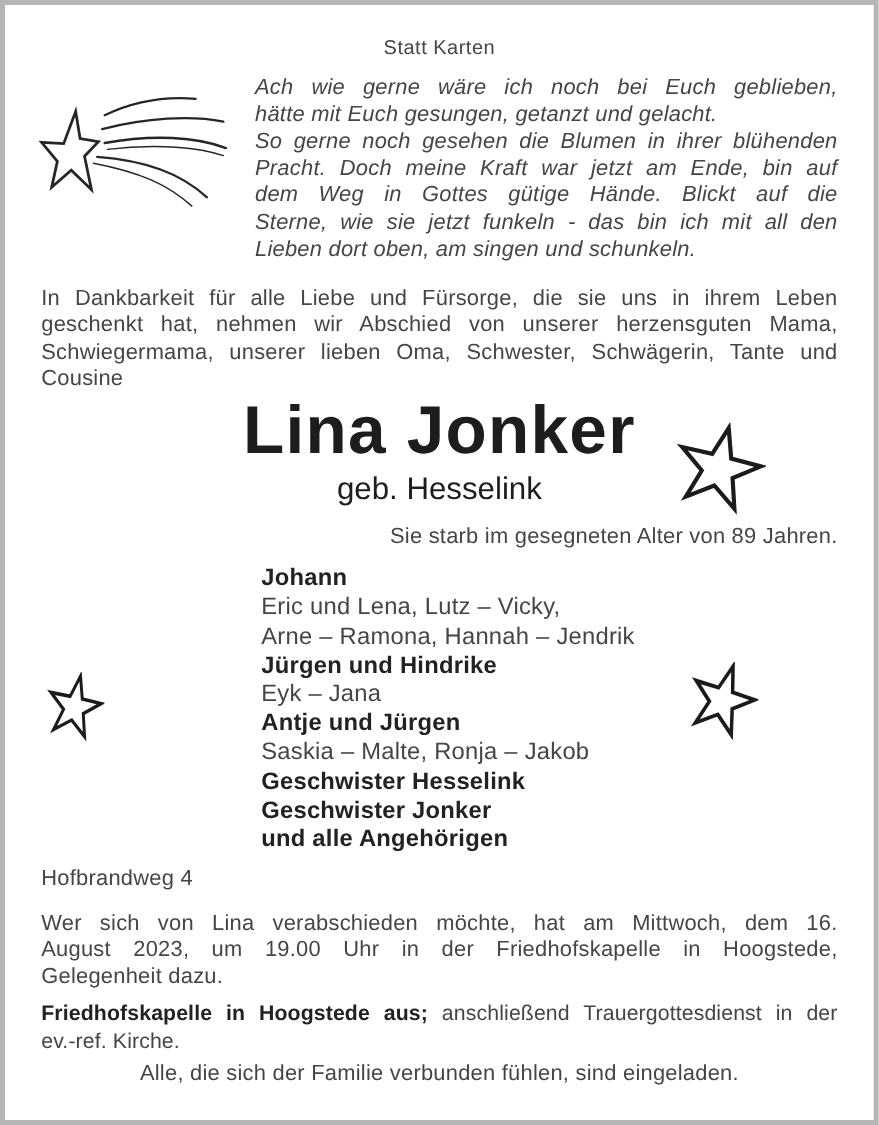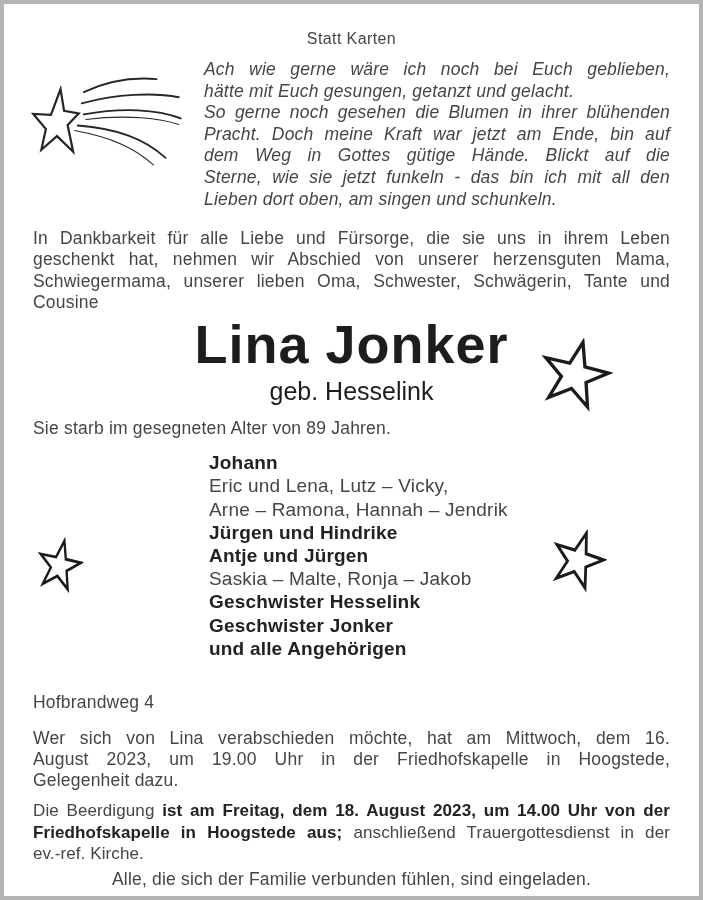--- a/index.html
+++ b/index.html
@@ -39,21 +39,21 @@
   .deceased-name{
     margin:0;font-weight:700;
     font-size:54px;line-height:58px;
     letter-spacing:1px;
     color:var(--heading,#1d1d1d);
   }
   .maiden{margin-top:4px;font-size:25px;line-height:28px;color:var(--heading,#1d1d1d);}
   .name-star{position:absolute;left:505px;top:22px;}
   .star-svg{transform:rotate(10deg);}
   
-  .age-line{margin-top:13px;font-size:17.5px;line-height:21px;letter-spacing:.2px;}
+  .age-line{margin-top:13px;font-size:17.5px;line-height:21px;letter-spacing:.2px;text-align:right;}
   
   .family-section{position:relative;margin-top:12px;height:233px;}
   .family-list{margin-left:176px;font-size:19px;line-height:23.2px;letter-spacing:.2px;}
   .family-line.bold{font-weight:bold;color:var(--bold_text,#222);}
   .left-star{position:absolute;left:3px;top:86px;}
   .left-star .star-svg{transform:rotate(8deg);}
   .right-star{position:absolute;left:517px;top:77px;}
   .right-star .star-svg{transform:rotate(14deg);}
   
   .address{margin-top:8px;font-size:17.5px;line-height:21.4px;letter-spacing:.2px;}
@@ -121,39 +121,39 @@
     <span class="right-star">
       <svg class="star-svg" width="56" height="63" viewBox="0 0 100 100" preserveAspectRatio="none" fill="none" stroke="#1b1b1b">
         <path d="M53.2 6.1 L61.6 38.2 L94.6 40.9 L66.7 58.7 L74.4 91 L48.7 70 L20.4 87.2 L32.5 56.4 L7.3 35.1 L40.5 36.7 Z" stroke-width="5"></path>
       </svg>
     </span>
     <div class="family-list">
       <div class="family-line bold">Johann</div>
       <div class="family-line">Eric und Lena, Lutz – Vicky,</div>
       <div class="family-line">Arne – Ramona, Hannah – Jendrik</div>
       <div class="family-line bold">Jürgen und Hindrike</div>
+      <div class="family-line">Eyk – Jana</div>
       <div class="family-line bold">Antje und Jürgen</div>
       <div class="family-line">Saskia – Malte, Ronja – Jakob</div>
       <div class="family-line bold">Geschwister Hesselink</div>
       <div class="family-line bold">Geschwister Jonker</div>
       <div class="family-line bold">und alle Angehörigen</div>
     </div>
   </div>
 
   <div class="address">
     <div class="line">Hofbrandweg 4</div>
   </div>
 
   <div class="farewell">
     <div class="line j">Wer sich von Lina verabschieden möchte, hat am Mittwoch, dem 16.</div>
     <div class="line j">August 2023, um 19.00 Uhr in der Friedhofskapelle in Hoogstede,</div>
     <div class="line">Gelegenheit dazu.</div>
   </div>
 
   <div class="burial">
-    <div class="line j"><span>Die Beerdigung</span> <b>ist am Freitag, dem 18. August 2023, um 14.00 Uhr von der</b></div>
     <div class="line j"><b>Friedhofskapelle in Hoogstede aus;</b> <span>anschließend Trauergottesdienst in der</span></div>
     <div class="line"><span>ev.-ref. Kirche.</span></div>
   </div>
 
   <div class="closing">Alle, die sich der Familie verbunden fühlen, sind eingeladen.</div>
 
 </div>
 
 </body></html>

